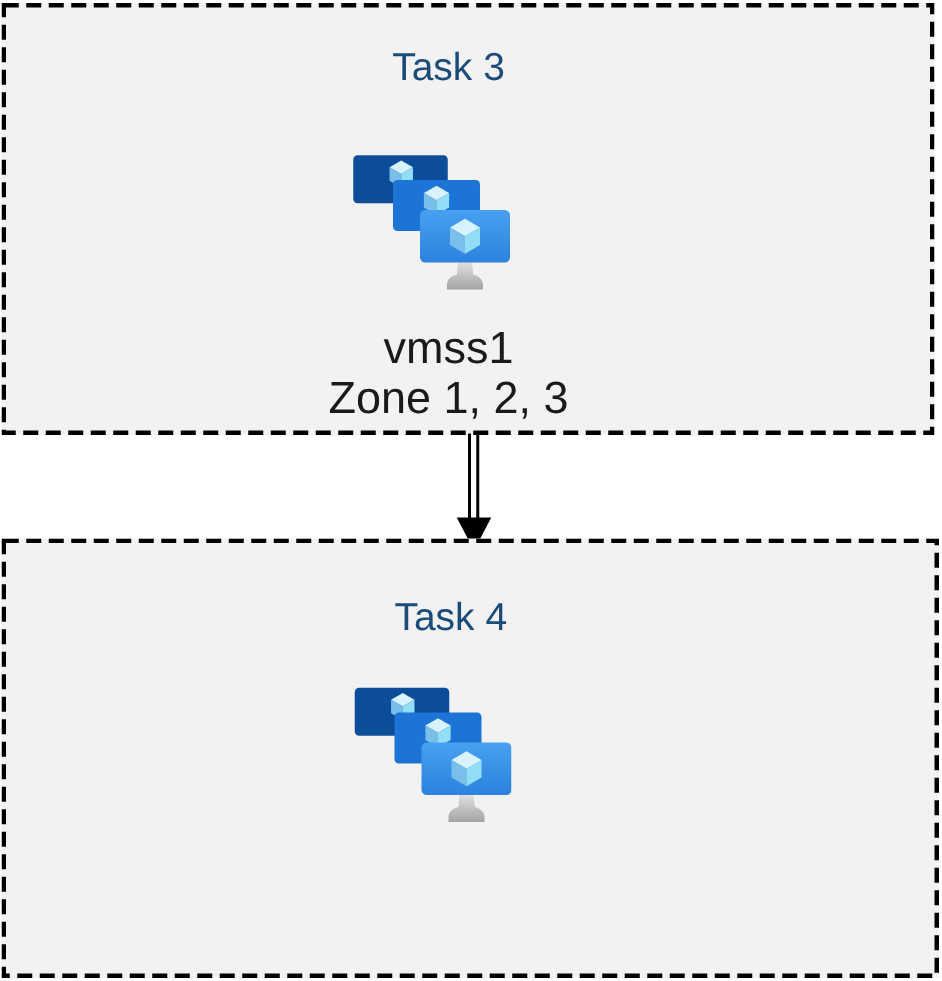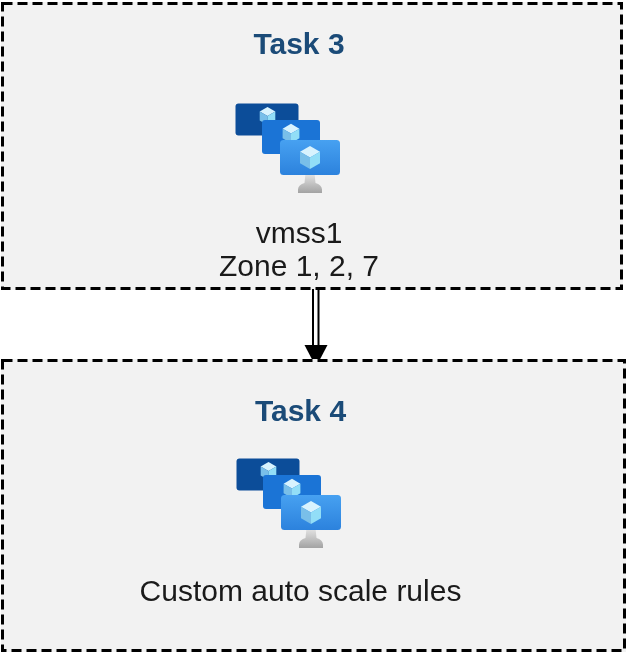--- a/index.html
+++ b/index.html
@@ -52,21 +52,21 @@
     position: relative;
     width: 100%; height: 100%;
     display: flex; flex-direction: column; align-items: center;
     transform: translateX(-13px);
   }
   .box-task3 .box-content { padding-top: 25px; }
   .box-task4 .box-content { padding-top: 35px; }
 
   .box-title {
     margin: 0;
-    font-size: 30px; line-height: 34px; font-weight: 700;
+    font-size: 26px; line-height: 34px; font-weight: 400;
     color: var(--title-text, #1b4b78);
     white-space: nowrap;
   }
   .box-task3 .icon-wrap { margin-top: 42px; }
   .box-task4 .icon-wrap { margin-top: 30px; }
   .icon-wrap { transform: translateX(-12px); line-height: 0; }
 
   .labels { text-align: center; }
   .box-task3 .labels { margin-top: 21px; }
   .box-task4 .labels { margin-top: 24px; }
@@ -133,21 +133,21 @@
     </svg>
     <div class="box-content">
       <h2 class="box-title">Task 3</h2>
       <div class="icon-wrap">
         <svg width="105" height="92" viewBox="0 0 105 92">
             <use href="#vmss-icon-shape"></use>
           </svg>
       </div>
       <div class="labels">
         <div class="box-label">vmss1</div>
-        <div class="box-label">Zone 1, 2, 7</div>
+        <div class="box-label">Zone 1, 2, 3</div>
       </div>
     </div>
   </section>
 
   <svg class="arrow-svg" width="30" height="80" viewBox="0 0 30 80">
     <line class="arrow-line" x1="12" y1="1" x2="12" y2="60"></line>
     <line class="arrow-line" x1="17.5" y1="1" x2="17.5" y2="60"></line>
     <polygon class="arrow-head" points="3.5,57 26.5,57 15,79"></polygon>
   </svg>
 
@@ -155,19 +155,16 @@
     <svg class="border-svg" width="625" height="293">
       <rect x="1.5" y="1.5" width="622" height="290"></rect>
     </svg>
     <div class="box-content">
       <h2 class="box-title">Task 4</h2>
       <div class="icon-wrap">
         <svg width="105" height="92" viewBox="0 0 105 92">
             <use href="#vmss-icon-shape"></use>
           </svg>
       </div>
-      <div class="labels">
-        <div class="box-label">Custom auto scale rules</div>
-      </div>
     </div>
   </section>
 
 </div>
 
 </body></html>

